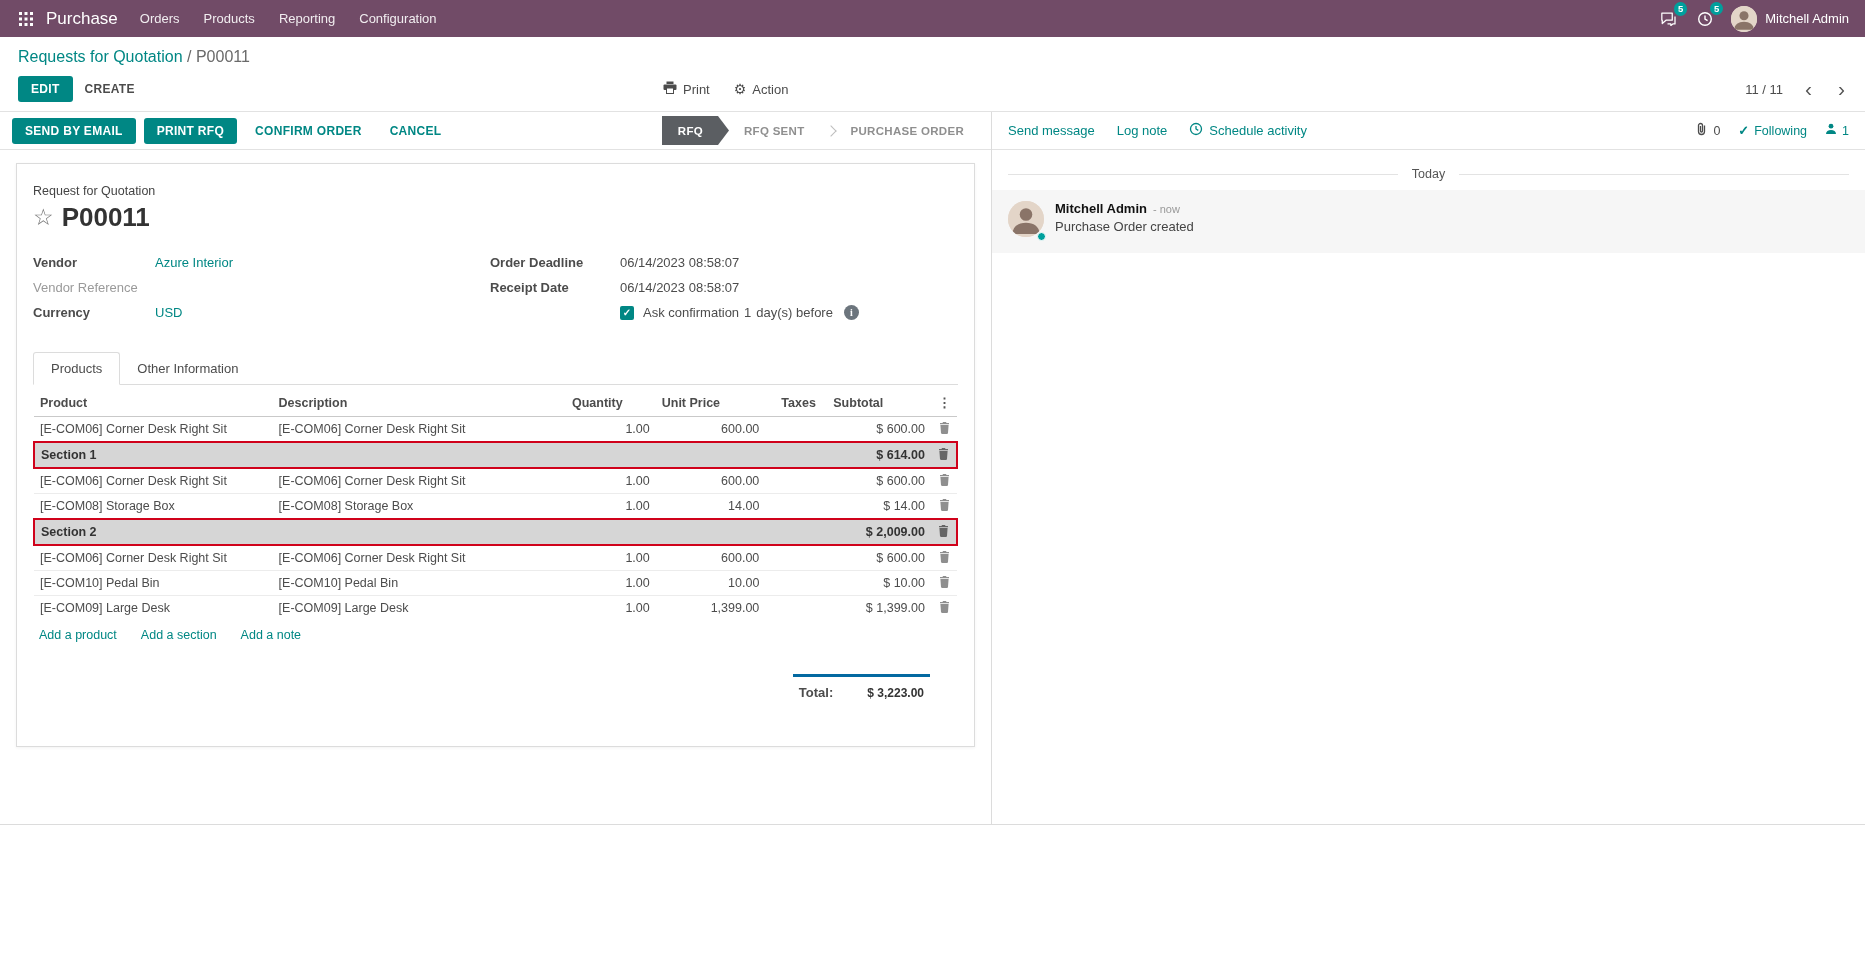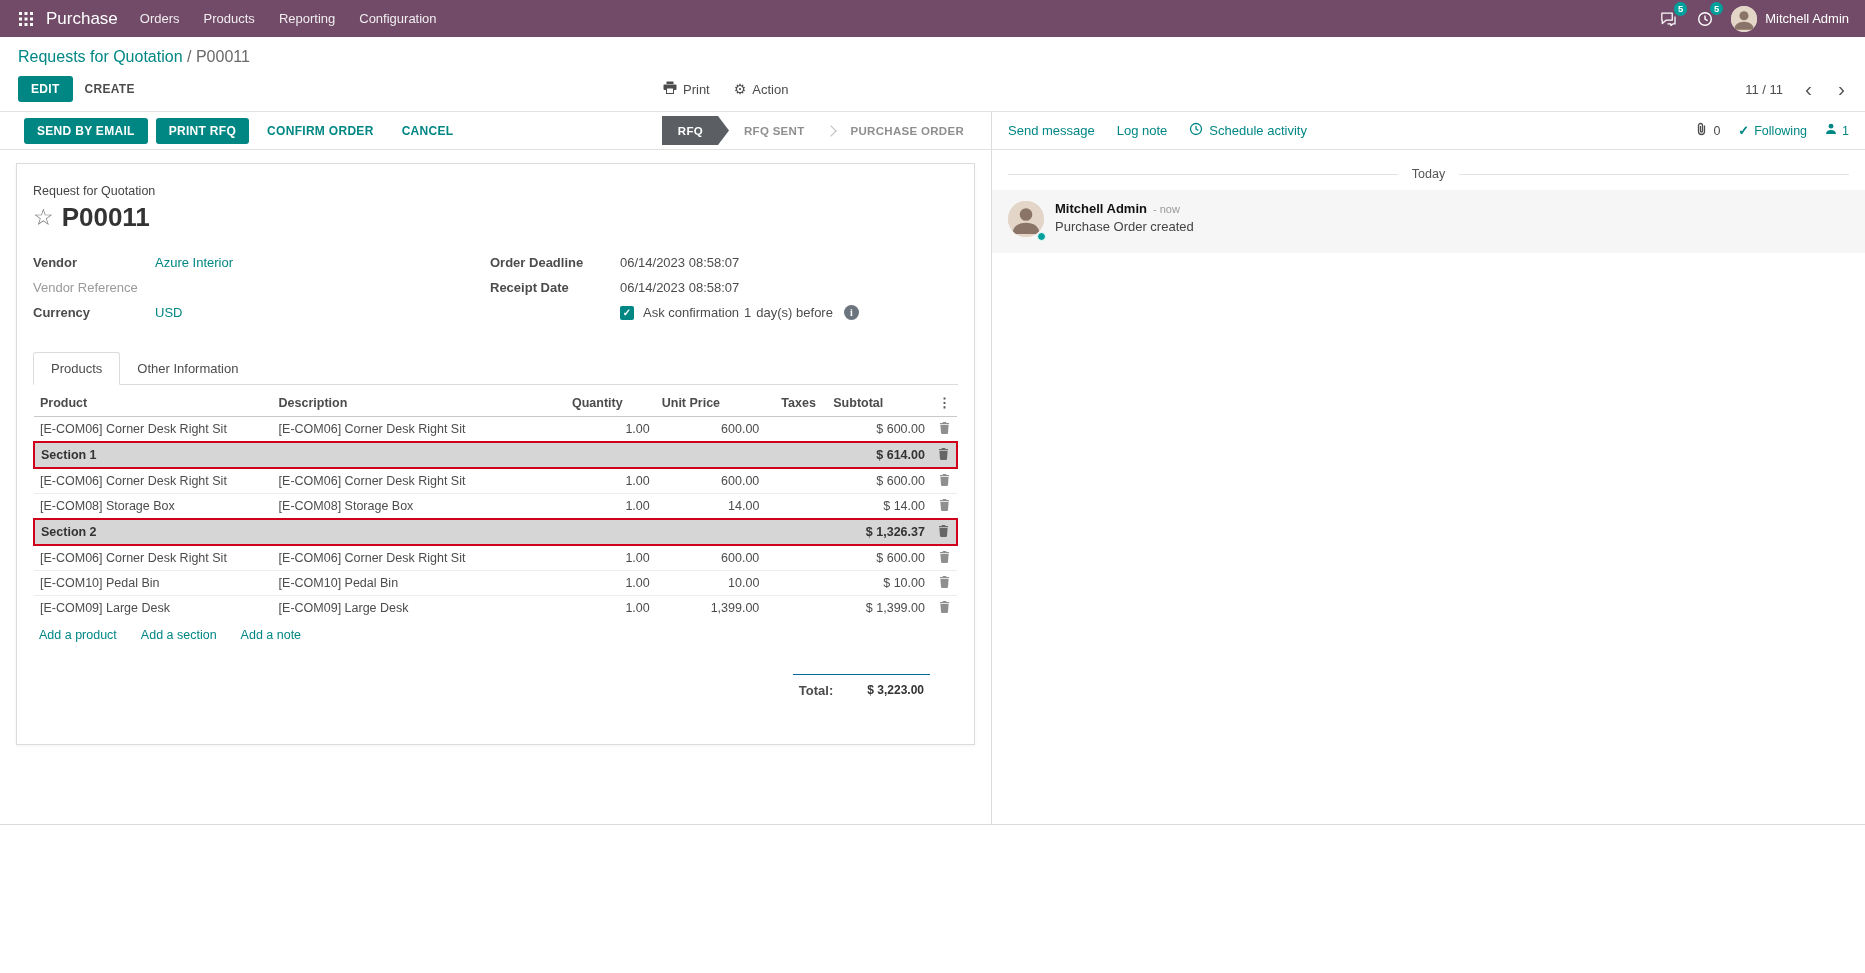--- a/index.html
+++ b/index.html
@@ -39,21 +39,21 @@
   .pager-value { font-size: 13px; color: #4c4c4c; }
   .pager-arrows { display: flex; gap: 22px; }
   .pager-arrow { font-size: 21px; line-height: 18px; color: #555; padding: 0 2px; }
 
   
   .content { display: flex; height: 714px; border-top: 1px solid #e2e2e2; border-bottom: 1px solid #dcdcdc; }
   .left-pane { width: 991px; flex: none; display: flex; flex-direction: column; background: #fff; }
 
   
   .statusbar { display: flex; align-items: center; justify-content: space-between;
-    padding: 4px 12px 4px 24px; border-bottom: 1px solid #e2e2e2; min-height: 38px; }
+    padding: 4px 12px 4px 12px; border-bottom: 1px solid #e2e2e2; min-height: 38px; }
   .sb-buttons { display: flex; align-items: center; gap: 8px; }
   .btn-text { color: var(--primary, #008784); font-size: 12px; font-weight: 700; letter-spacing: .3px; padding: 6px 10px; }
   .sb-status { display: flex; align-items: center; }
   .status-step { font-size: 11.5px; font-weight: 700; color: #8f8f8f; letter-spacing: .3px;
     height: 29px; display: flex; align-items: center; padding: 0 15px; }
   .status-step.active { background: var(--state-active-bg, #5b5e62); color: #fff;
     clip-path: polygon(0 0, calc(100% - 11px) 0, 100% 50%, calc(100% - 11px) 100%, 0 100%);
     padding: 0 26px 0 16px; }
   .status-step:not(.active) + .status-step:not(.active)::before { content: "";
     width: 7px; height: 7px; border-top: 1.5px solid #bdbdbd; border-right: 1.5px solid #bdbdbd;
@@ -102,21 +102,21 @@
     border-top: 1px solid #c2c2c2; }
   .section-row.highlighted td { border-top: 2px solid var(--highlight-border, #D0021B);
     border-bottom: 2px solid var(--highlight-border, #D0021B); }
   .section-row.highlighted td:first-child { border-left: 2px solid var(--highlight-border, #D0021B); }
   .section-row.highlighted td:last-child { border-right: 2px solid var(--highlight-border, #D0021B); }
 
   .add-links { display: flex; gap: 24px; padding: 8px 6px 2px; font-size: 12.5px; }
   .add-links a { color: var(--primary, #008784); }
 
   .total-wrap { display: flex; justify-content: flex-end; padding-right: 28px; margin-top: 30px; }
-  .total-box { border-top: 1px solid #0369a1; padding: 8px 6px 0; display: flex; align-items: flex-start; gap: 34px; }
+  .total-box { border-top: 3px solid #0369a1; padding: 8px 6px 0; display: flex; align-items: flex-end; gap: 34px; }
   .total-label { font-size: 13px; font-weight: 700; color: #4c4c4c; }
   .total-value { font-size: 12px; font-weight: 700; color: #333; }
 
   
   .chatter { flex: 1; border-left: 1px solid #dcdcdc; background: #fff; display: flex; flex-direction: column; }
   .chatter-topbar { display: flex; align-items: center; justify-content: space-between;
     padding: 0 16px; border-bottom: 1px solid #e2e2e2; min-height: 38px; }
   .ct-left { display: flex; align-items: center; gap: 22px; }
   .ct-btn { color: var(--primary, #008784); font-size: 13px; display: flex; align-items: center; gap: 6px; padding: 4px 0; }
   .ct-right { display: flex; align-items: center; gap: 18px; font-size: 12.5px; }
@@ -365,21 +365,21 @@
       <span class="trash-btn">
         <svg width="11" height="12" viewBox="0 0 11 12">
                     <path fill="#8f8f8f" d="M4 0h3l.5 1H10v1.2H1V1h2.5L4 0zM1.4 3h8.2l-.6 8.1c0 .5-.5.9-1 .9H3c-.5 0-1-.4-1-.9L1.4 3z"></path>
                   </svg>
       </span>
     </td>
   </tr>
 
   <tr class="section-row highlighted">
     <td colspan="5">Section 2</td>
-    <td class="num">$ 1,326.37</td>
+    <td class="num">$ 2,009.00</td>
     <td class="action-cell">
       <span class="trash-btn">
         <svg width="11" height="12" viewBox="0 0 11 12">
                     <path fill="#666" d="M4 0h3l.5 1H10v1.2H1V1h2.5L4 0zM1.4 3h8.2l-.6 8.1c0 .5-.5.9-1 .9H3c-.5 0-1-.4-1-.9L1.4 3z"></path>
                   </svg>
       </span>
     </td>
   </tr>
 
   <tr class="line-row">

